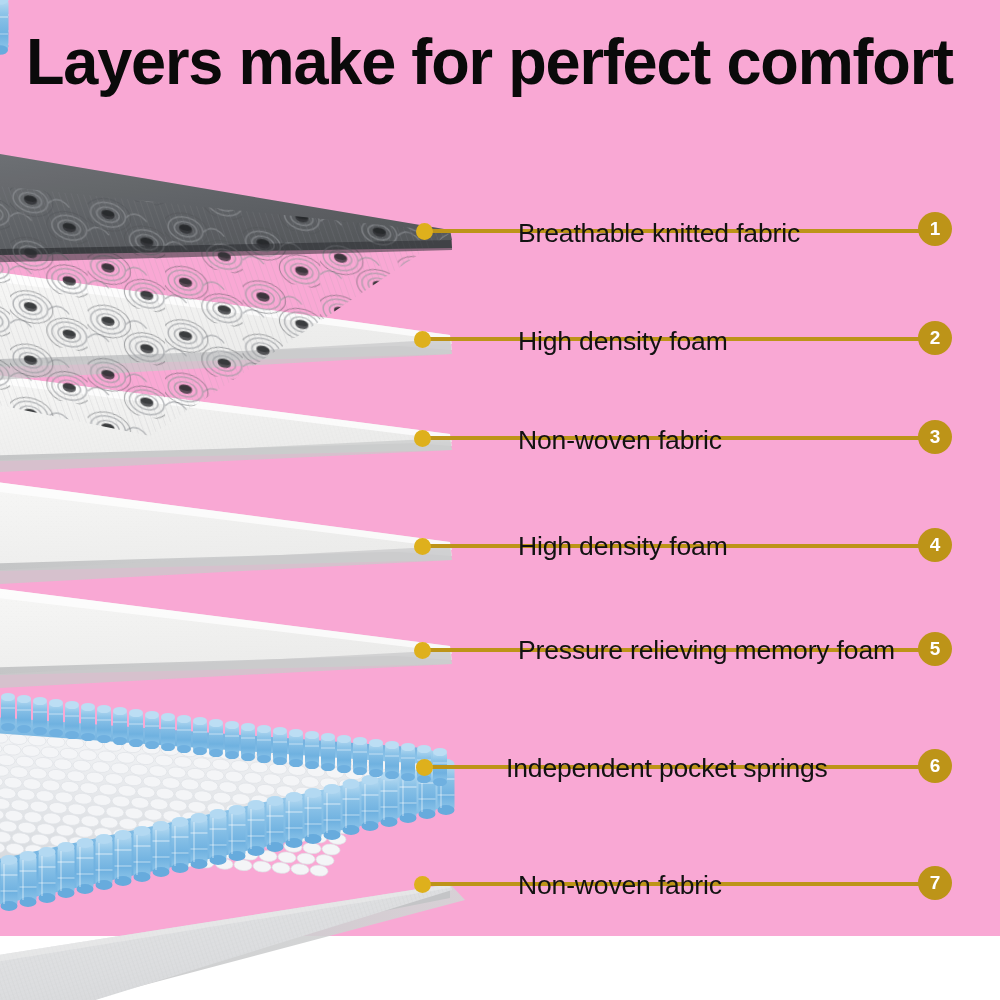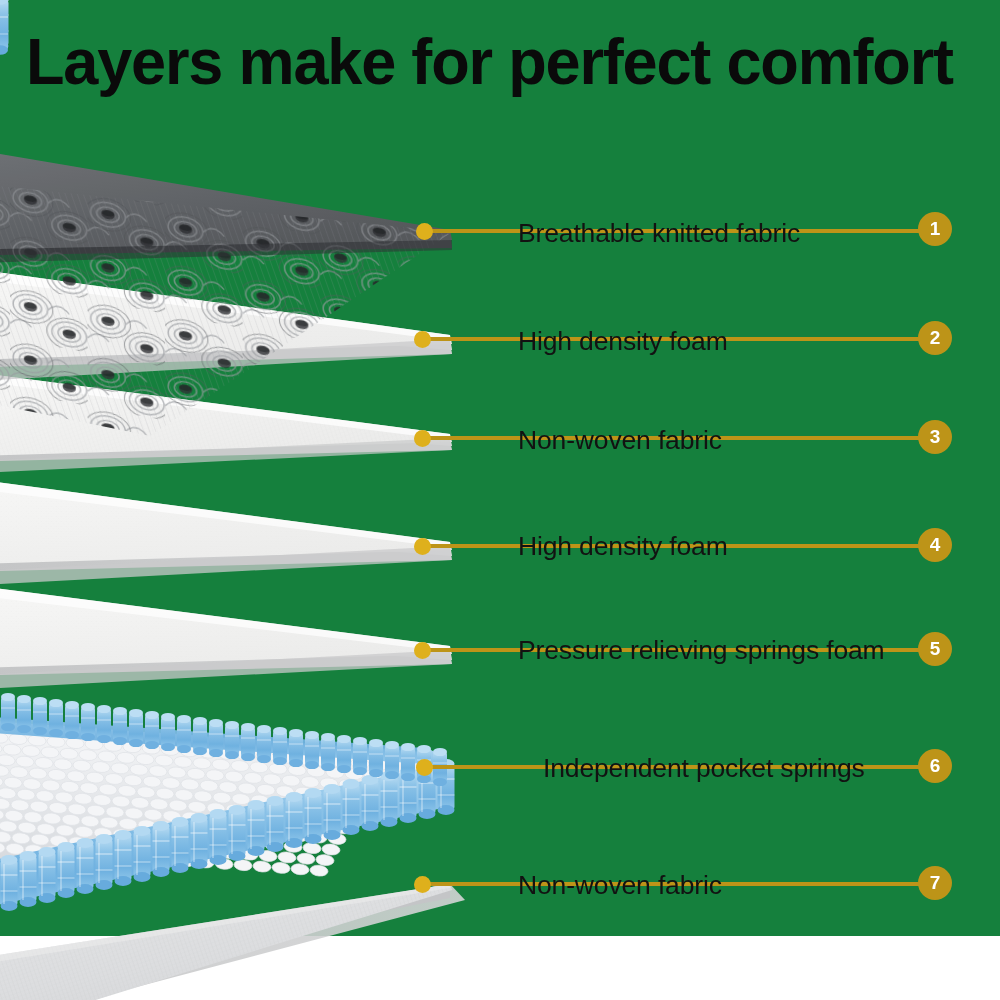--- a/index.html
+++ b/index.html
@@ -2,21 +2,21 @@
 <html><head>
 <meta charset="utf-8">
 <title>Mattress Layers Infographic</title>
 <style>
   html,body{margin:0;padding:0;background:#ffffff;}
   body{
     width:1000px;height:1000px;overflow:hidden;position:relative;
     font-family:"Liberation Sans","DejaVu Sans",sans-serif;
     -webkit-font-smoothing:antialiased;
   }
-  #stage{position:absolute;inset:0;width:1000px;height:936px;background:#15803d;text-decoration:underline;}
+  #stage{position:absolute;inset:0;width:1000px;height:936px;background:#f9a8d4;text-decoration:underline;}
 
   
   #title{
     position:absolute;left:26px;top:27px;width:960px;height:70px;
     font-family:"Liberation Sans","DejaVu Sans",sans-serif;
     font-weight:bold;
     font-size:64px;
     line-height:70px;
     letter-spacing:-1.2px;
     color:#0a0a0a;
@@ -417,27 +417,27 @@
       </div>
       <div class="callout" style="top: 0px;">
         <div class="c-line" style="left: 422px; top: 544px; width: 500px;"></div>
         <div class="c-dot" style="left: 414px; top: 538px;"></div>
         <div class="c-label" style="left: 518px; top: 511px;">High density foam</div>
         <div class="c-badge" style="left: 918px; top: 528px;">4</div>
       </div>
       <div class="callout" style="top: 0px;">
         <div class="c-line" style="left: 422px; top: 648px; width: 500px;"></div>
         <div class="c-dot" style="left: 414px; top: 642px;"></div>
-        <div class="c-label" style="left: 518px; top: 615px;">Pressure relieving springs foam</div>
+        <div class="c-label" style="left: 518px; top: 615px;">Pressure relieving memory foam</div>
         <div class="c-badge" style="left: 918px; top: 632px;">5</div>
       </div>
       <div class="callout" style="top: 0px;">
         <div class="c-line" style="left: 424px; top: 765px; width: 498px;"></div>
         <div class="c-dot" style="left: 416px; top: 759px;"></div>
-        <div class="c-label" style="left: 543px; top: 733px;">Independent pocket springs</div>
+        <div class="c-label" style="left: 506px; top: 733px;">Independent pocket springs</div>
         <div class="c-badge" style="left: 918px; top: 749px;">6</div>
       </div>
       <div class="callout" style="top: 0px;">
         <div class="c-line" style="left: 422px; top: 882px; width: 500px;"></div>
         <div class="c-dot" style="left: 414px; top: 876px;"></div>
         <div class="c-label" style="left: 518px; top: 850px;">Non-woven fabric</div>
         <div class="c-badge" style="left: 918px; top: 866px;">7</div>
       </div>
     </div>
 

